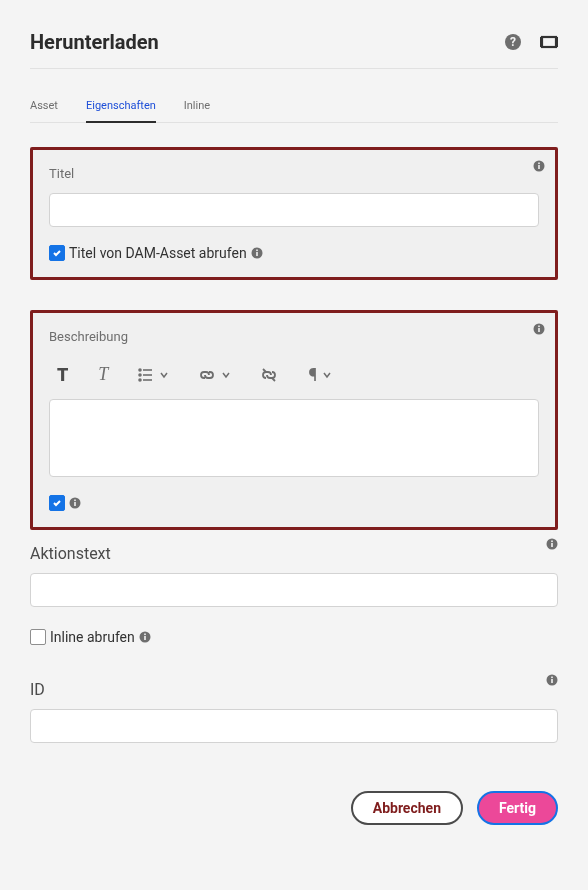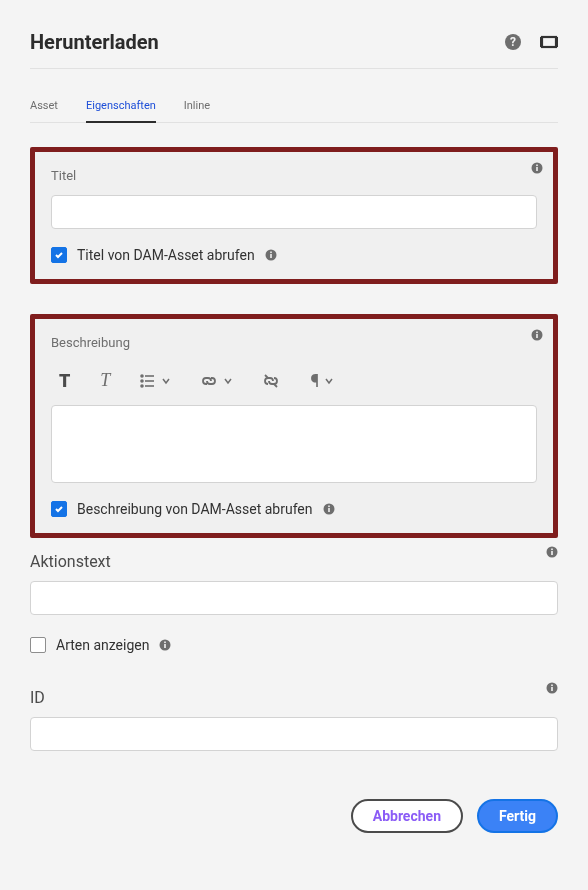--- a/index.html
+++ b/index.html
@@ -33,21 +33,21 @@
   .tab.active { color: #1d4ed8; font-weight: 400; }
   .tab.active::after {
     content: "";
     position: absolute;
     left: 0; right: 0; bottom: -1px;
     height: 2px;
     background: #2c2c2c;
   }
   .panel {
     margin-top: 24px;
-    border: 5px solid #7f1d1d;
+    border: 3px solid #7f1d1d;
     background: #f0f0f0;
     padding: 16px;
     border-radius: 2px;
     position: relative;
   }
   .panel + .panel { margin-top: 30px; }
   .panel-info {
     position: absolute;
     top: 10px;
     right: 10px;
@@ -63,21 +63,21 @@
     height: 34px;
     border: 1px solid #d3d3d3;
     border-radius: 4px;
     background: #fff;
     padding: 0 10px;
     font-size: 14px;
   }
   .checkbox-row {
     display: flex;
     align-items: center;
-    gap: 10px;
+    gap: 4px;
     margin-top: 18px;
   }
   .checkbox {
     width: 16px; height: 16px;
     border-radius: 2px;
     display: flex;
     align-items: center;
     justify-content: center;
     flex-shrink: 0;
   }
@@ -125,24 +125,24 @@
     border-radius: 17px;
     font-size: 14px;
     font-weight: 700;
     cursor: pointer;
     display: flex;
     align-items: center;
   }
   .btn-secondary {
     background: #fff;
     border: 2px solid #4b4b4b;
-    color: #8b5cf6;
+    color: #7f1d1d;
   }
   .btn-primary {
-    background: #3b82f6;
+    background: #ec4899;
     border: 2px solid #1473e6;
     color: #fff;
   }
 </style>
 </head>
 <body>
 
 <div class="dialog-header">
   <div class="dialog-title">Herunterladen</div>
   <div class="header-icons">
@@ -244,21 +244,20 @@
         </svg>
     </span>
   </div>
   <div class="rte-area" contenteditable="true" style=""></div>
   <div class="checkbox-row">
     <div class="checkbox checked">
       <svg width="10" height="10" viewBox="0 0 10 10" fill="none" stroke-width="2">
           <polyline points="2,5 4,7 8,3"></polyline>
         </svg>
     </div>
-    <span class="checkbox-label">Beschreibung von DAM-Asset abrufen</span>
     <span class="info-icon">
       <svg width="12" height="12" viewBox="0 0 12 12">
           <circle cx="6" cy="6" r="5.5" fill="#6e6e6e"></circle>
           <rect x="5.2" y="5" width="1.6" height="4" fill="#f0f0f0"></rect>
           <rect x="5.2" y="2.5" width="1.6" height="1.6" fill="#f0f0f0"></rect>
         </svg>
     </span>
   </div>
 </div>
 
@@ -269,21 +268,21 @@
         <rect x="5.2" y="5" width="1.6" height="4" fill="#f4f4f4"></rect>
         <rect x="5.2" y="2.5" width="1.6" height="1.6" fill="#f4f4f4"></rect>
       </svg>
   </span>
   <label class="plain-label">Aktionstext</label>
   <input class="text-input" type="text" value="" style="">
 </div>
 
 <div class="checkbox-row" style="margin-top:22px;">
   <div class="checkbox unchecked"></div>
-  <span class="checkbox-label">Arten anzeigen</span>
+  <span class="checkbox-label">Inline abrufen</span>
   <span class="info-icon">
     <svg width="12" height="12" viewBox="0 0 12 12">
         <circle cx="6" cy="6" r="5.5" fill="#6e6e6e"></circle>
         <rect x="5.2" y="5" width="1.6" height="4" fill="#f4f4f4"></rect>
         <rect x="5.2" y="2.5" width="1.6" height="1.6" fill="#f4f4f4"></rect>
       </svg>
   </span>
 </div>
 
 <div class="plain-section" style="margin-top:35px;">

